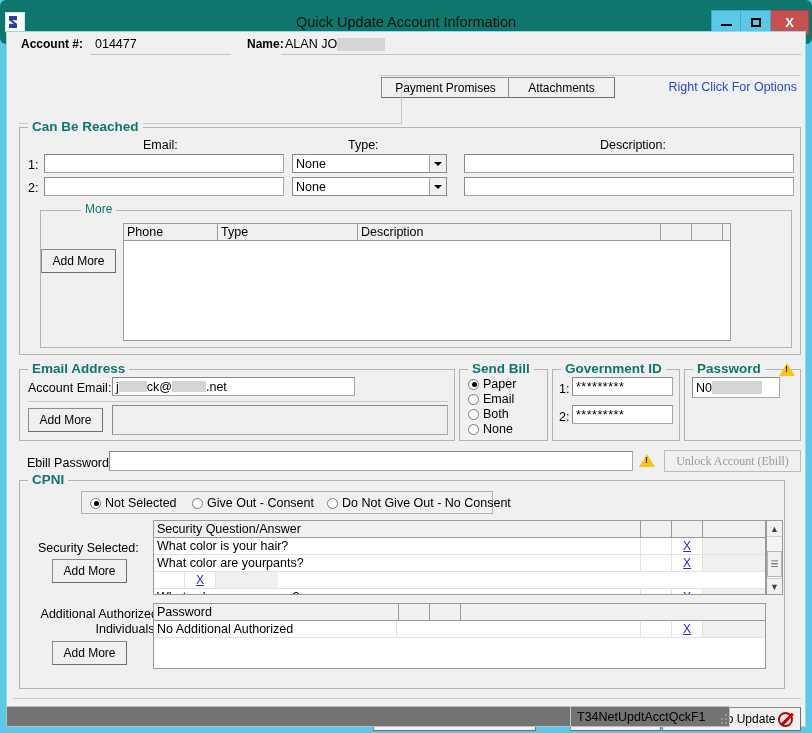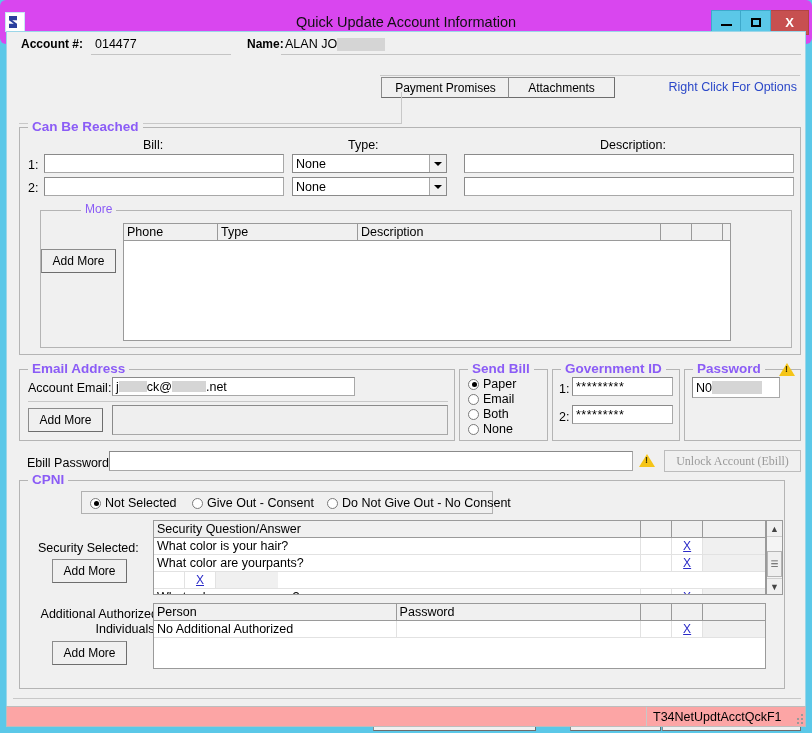--- a/index.html
+++ b/index.html
@@ -17,21 +17,21 @@
     width: 812px;
     height: 733px;
     background: #5bc8e8;
     overflow: hidden;
   }
 
   
   .titlebar {
     position: relative;
     height: 44px;
-    background: #d946ef;
+    background: #0f766e;
     display: flex;
     align-items: center;
     border-radius: 6px;
   }
   .app-icon {
     width: 20px; height: 20px;
     margin-left: 5px;
     background: #ffffff;
     border: 1px solid #c8e8f4;
     position: relative;
@@ -159,21 +159,21 @@
     border: 1px solid #b4b4b4;
     background: transparent;
   }
   .group > .gtitle {
     position: absolute;
     top: -9px; left: 8px;
     background: #f0f0f0;
     padding: 0 4px;
     font-size: 13.5px;
     font-weight: bold;
-    color: #8b5cf6;
+    color: #0f766e;
     white-space: nowrap;
   }
   .group > .gtitle.small { font-size: 12px; font-weight: normal; }
 
   .fl { position: absolute; font-size: 12.5px; }
 
   input[type=text], .fakeinput {
     position: absolute;
     background: #ffffff;
     border: 1px solid #a8a8a8;
@@ -314,22 +314,22 @@
     position: absolute; left: 6px; top: 3px;
     font-size: 9px; font-weight: bold; color: #3a3000; line-height: 1;
   }
 
   .divider { position: absolute; height: 1px; background: #c8c8c8; }
 
   
   .statusbar {
     position: absolute;
     left: 6px; bottom: 6px;
-    width: 800px; height: 21px;
-    background: #fca5a5;
+    width: 724px; height: 21px;
+    background: #737373;
     border: 1px solid #bdbdbd;
     display: flex;
     align-items: stretch;
   }
   .statusbar .sb-left { flex: 1; border-right: 1px solid #c8c8c8; }
   .statusbar .sb-right {
     width: 146px;
     display: flex; align-items: center; padding-left: 6px;
     font-size: 12.5px;
   }
@@ -399,21 +399,21 @@
     <button class="btn" style="position:absolute; left:501px; top:45px; width:107px; height:21px;">Attachments</button>
     <div class="link" style="position:absolute; right:8px; top:48px;">Right Click For Options</div>
     <div class="divider" style="left:373px; top:43px; width:420px;"></div>
 
     <div class="divider" style="left:12px; top:91px; width:382px;"></div>
     <div style="position:absolute; left:394px; top:60px; width:1px; height:32px; background:#c8c8c8;"></div>
 
     <div class="group" style="left:12px; top:95px; width:782px; height:228px;">
       <div class="gtitle">Can Be Reached</div>
 
-      <div class="fl" style="left:123px; top:10px;">Bill:</div>
+      <div class="fl" style="left:123px; top:10px;">Email:</div>
       <div class="fl" style="left:328px; top:10px;">Type:</div>
       <div class="fl" style="left:580px; top:10px;">Description:</div>
 
       <div class="fl" style="left:8px; top:30px;">1:</div>
       <input type="text" style="left: 24px; top: 26px; width: 240px; height: 19px;" value="">
       <div class="combo" style="left:272px; top:26px; width:155px; height:19px;">
         <span>None</span>
         <span class="arrowbox"></span>
       </div>
       <input type="text" style="left: 444px; top: 26px; width: 330px; height: 19px;" value="">
@@ -567,21 +567,20 @@
           </div>
         <div class="sb-btn bot">▼</div>
       </div>
 
       <div class="fl" style="left:20px; top:126px; width:118px; text-align:right;">Additional Authorized</div>
       <div class="fl" style="left:20px; top:141px; width:118px; text-align:right;">Individuals:</div>
       <button class="btn" style="position:absolute; left:32px; top:160px; width:75px; height:24px;">Add More</button>
 
       <div class="grid" style="left:133px; top:122px; width:613px; height:66px;">
         <div class="ghead">
-          <div style="width:243px;">Person</div>
           <div style="width:245px;">Password</div>
           <div style="width:31px;"></div>
           <div style="width:31px;"></div>
           <div style="width:62px; border-right:none;"></div>
         </div>
         <div class="grow">
           <div style="width:243px;">No Additional Authorized</div>
           <div style="width:245px;"></div>
           <div style="width:31px;"></div>
           <div class="xcell" style="width:31px;">

